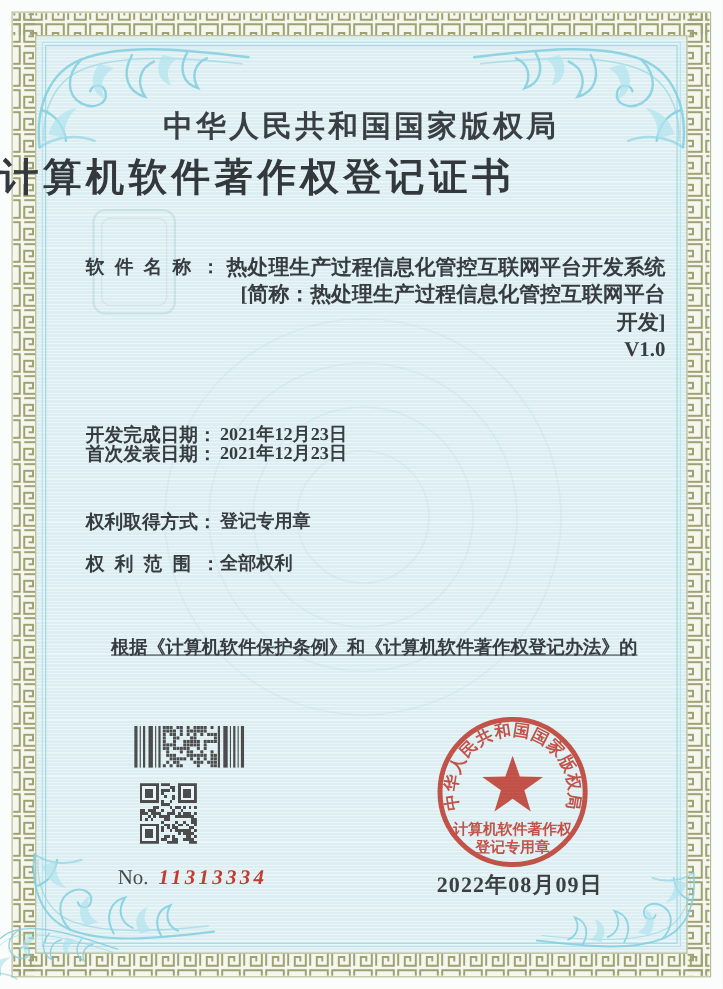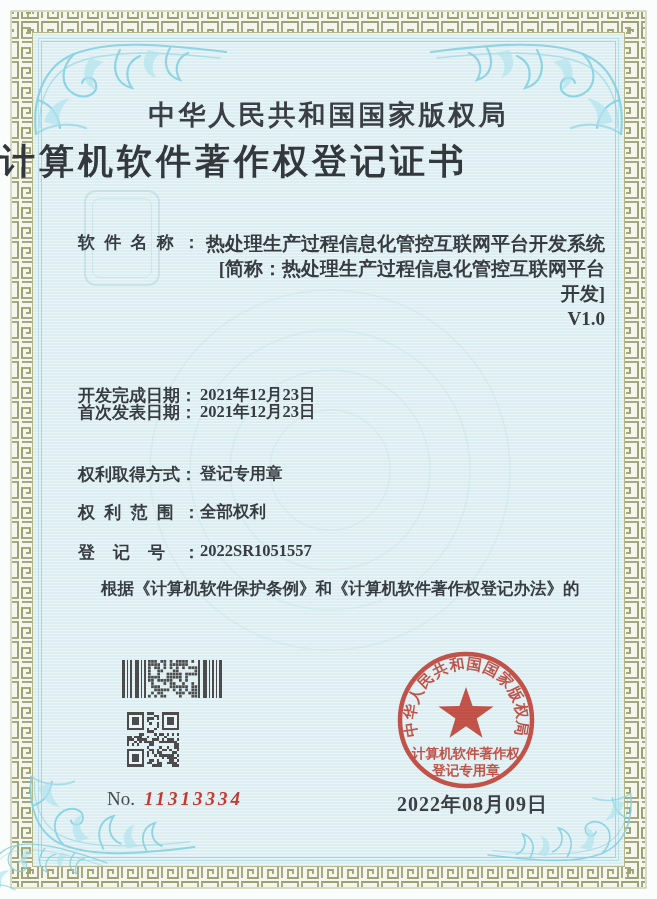--- a/index.html
+++ b/index.html
@@ -48,21 +48,21 @@
     font-size:14.5px;font-weight:bold;color:#3c4146;
   }
   .certno .lab{margin-right:12px;}
   .row{position:absolute;left:78px;font-size:17px;font-weight:bold;color:#373c41;}
   .lbl{display:inline-block;width:122px;vertical-align:top;}
   .lbl.spread{text-align:justify;text-align-last:justify;}
   .val{display:inline-block;vertical-align:top;font-size:16.5px;}
   .name-lines{display:inline-block;vertical-align:top;width:405px;
     font-size:19px;line-height:25px;text-align:right;}
   .st{position:absolute;left:68px;width:524px;font-size:16.5px;
-    font-weight:bold;color:#373c41;}
+    font-weight:bold;color:#373c41;text-decoration:underline;}
   .st1{top:578px;text-indent:2em;}
   .st2{top:616px;}
   .bc{position:absolute;left:122px;top:660px;}
   .qr{position:absolute;left:127px;top:712px;}
   .no-line{position:absolute;left:107px;top:788px;font-size:19px;color:#46494d;}
   .no-line .num{color:#c23a32;letter-spacing:3px;margin-left:9px;font-weight:bold;font-style:italic;}
   .date{
     position:absolute;left:397px;top:791px;
     font-size:20px;font-weight:bold;color:#3c3f42;letter-spacing:1px;
   }
@@ -156,23 +156,20 @@
     <span class="lbl">开发完成日期：</span><span class="val">2021年12月23日</span>
   </div>
   <div class="row" style="top:401px">
     <span class="lbl">首次发表日期：</span><span class="val">2021年12月23日</span>
   </div>
   <div class="row" style="top:463px">
     <span class="lbl">权利取得方式：</span><span class="val">登记专用章</span>
   </div>
   <div class="row" style="top:501px">
     <span class="lbl spread">权利范围：</span><span class="val">全部权利</span>
-  </div>
-  <div class="row" style="top:541px">
-    <span class="lbl spread">登记号：</span><span class="val">2022SR1051557</span>
   </div>
 
   <div class="st st1">根据《计算机软件保护条例》和《计算机软件著作权登记办法》的</div>
 
   <svg id="barcode" class="bc" width="100" height="38">
       <rect x="0" y="0" width="3" height="38" fill="#4c4c4c"></rect>
       <rect x="5" y="0" width="1" height="38" fill="#4c4c4c"></rect>
       <rect x="8" y="0" width="2" height="38" fill="#4c4c4c"></rect>
       <rect x="13" y="0" width="4" height="38" fill="#4c4c4c"></rect>
       <rect x="19" y="0" width="1" height="38" fill="#4c4c4c"></rect>

